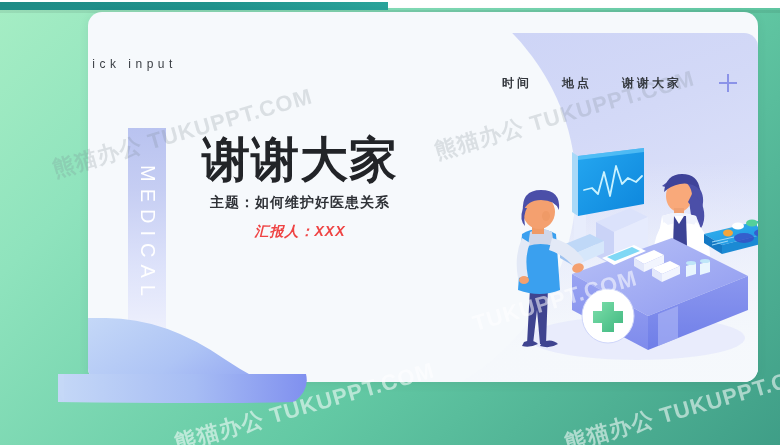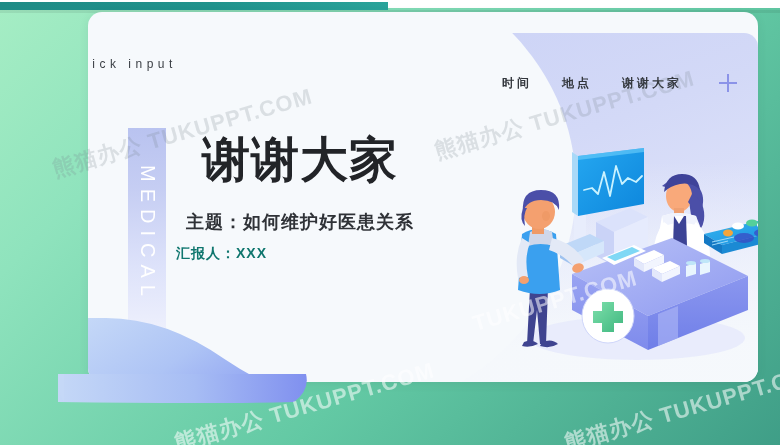--- a/index.html
+++ b/index.html
@@ -162,34 +162,35 @@
   }
   .title-line {
     font-size: 48px;
     line-height: 56px;
     font-weight: 800;
     color: #222428;
     letter-spacing: 1px;
     text-align: center;
   }
   .subtitle {
-    margin-top: 22px;
-    font-size: 18px;
+    margin-top: 6px;
+    font-size: 14px;
     color: #2f3237;
     text-align: center;
     letter-spacing: 1px;
     font-weight: 600;
   }
   .presenter {
     margin-top: 11px;
     font-size: 14px;
-    color: #0f766e;
-    text-align: left;
+    color: #ef4444;
+    text-align: center;
     letter-spacing: 1px;
     font-weight: 600;
+    font-style: italic;
   }
 
   
   .wave {
     position: absolute;
     left: 58px;
     top: 316px;
     width: 340px;
     height: 98px;
   }

